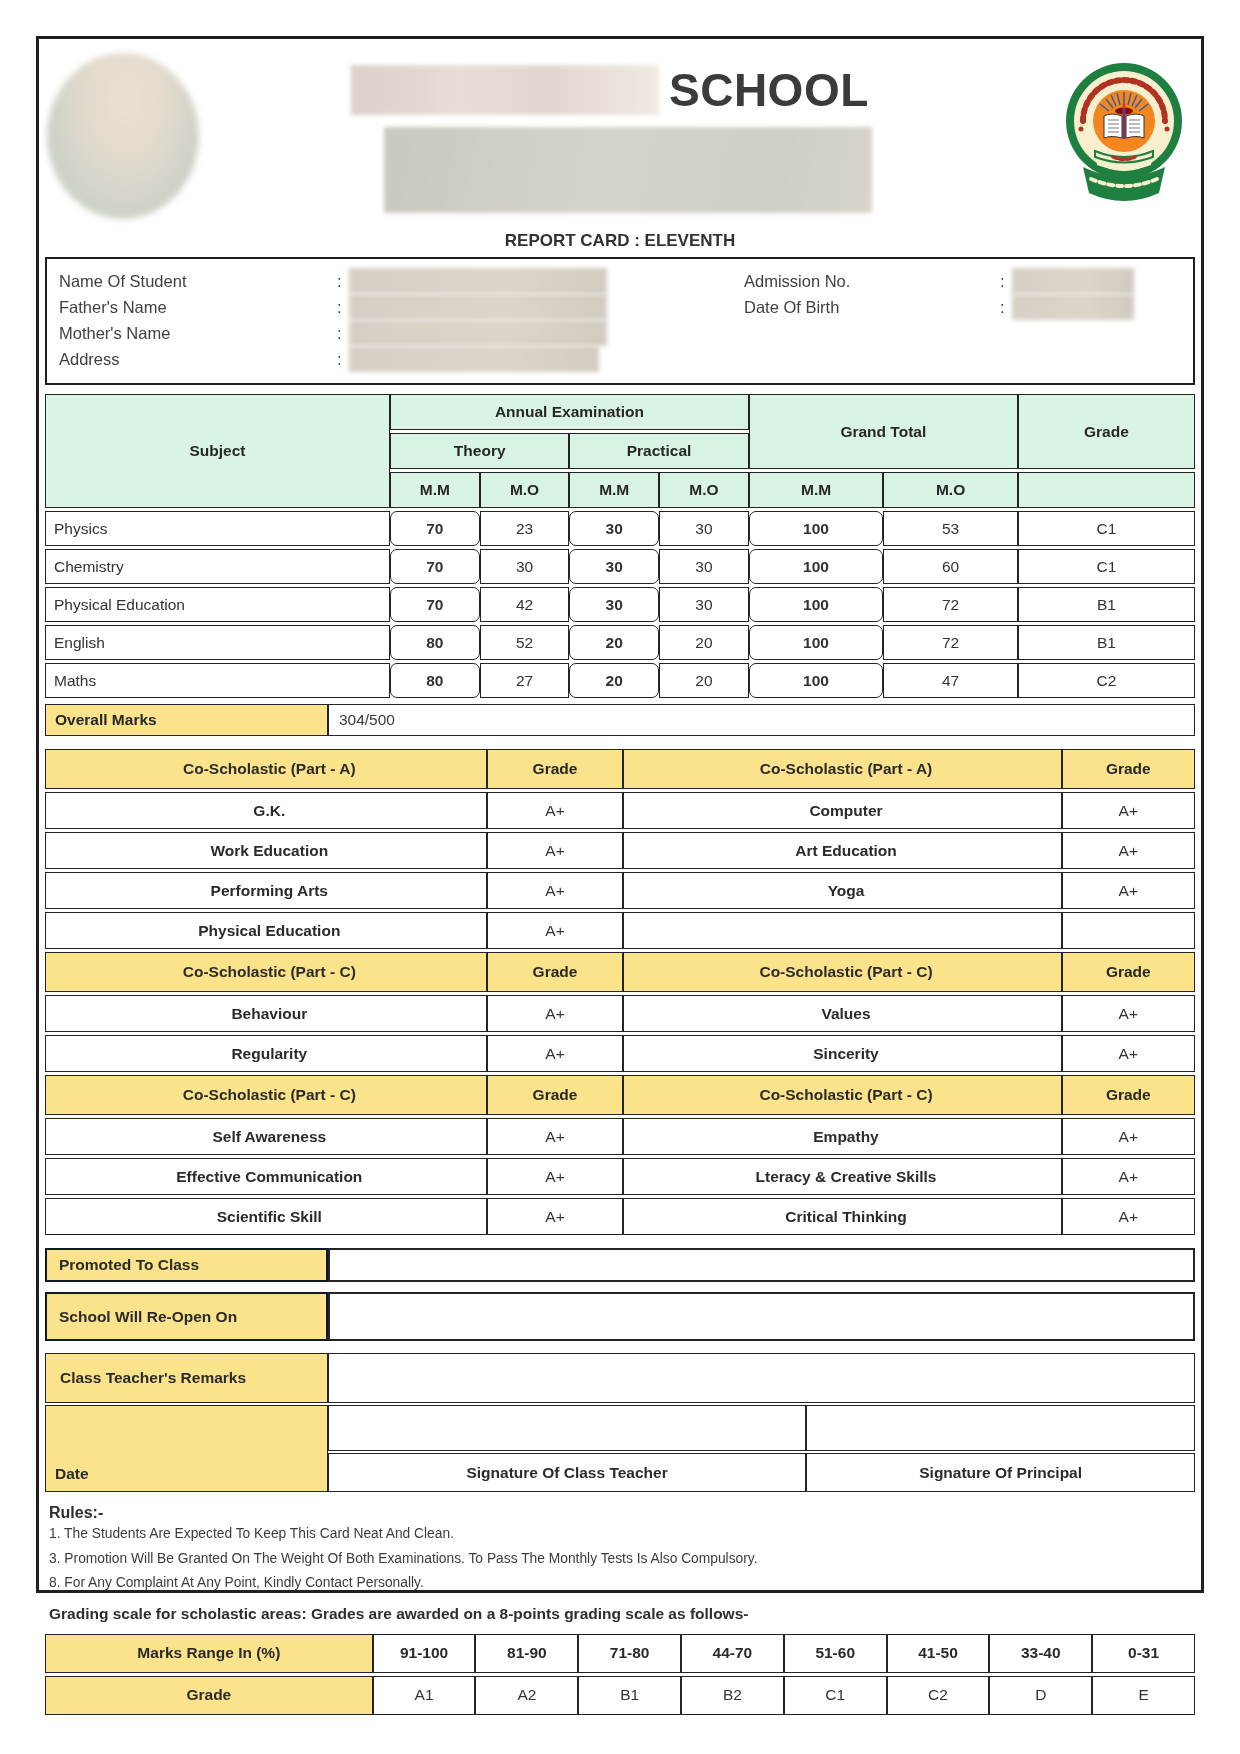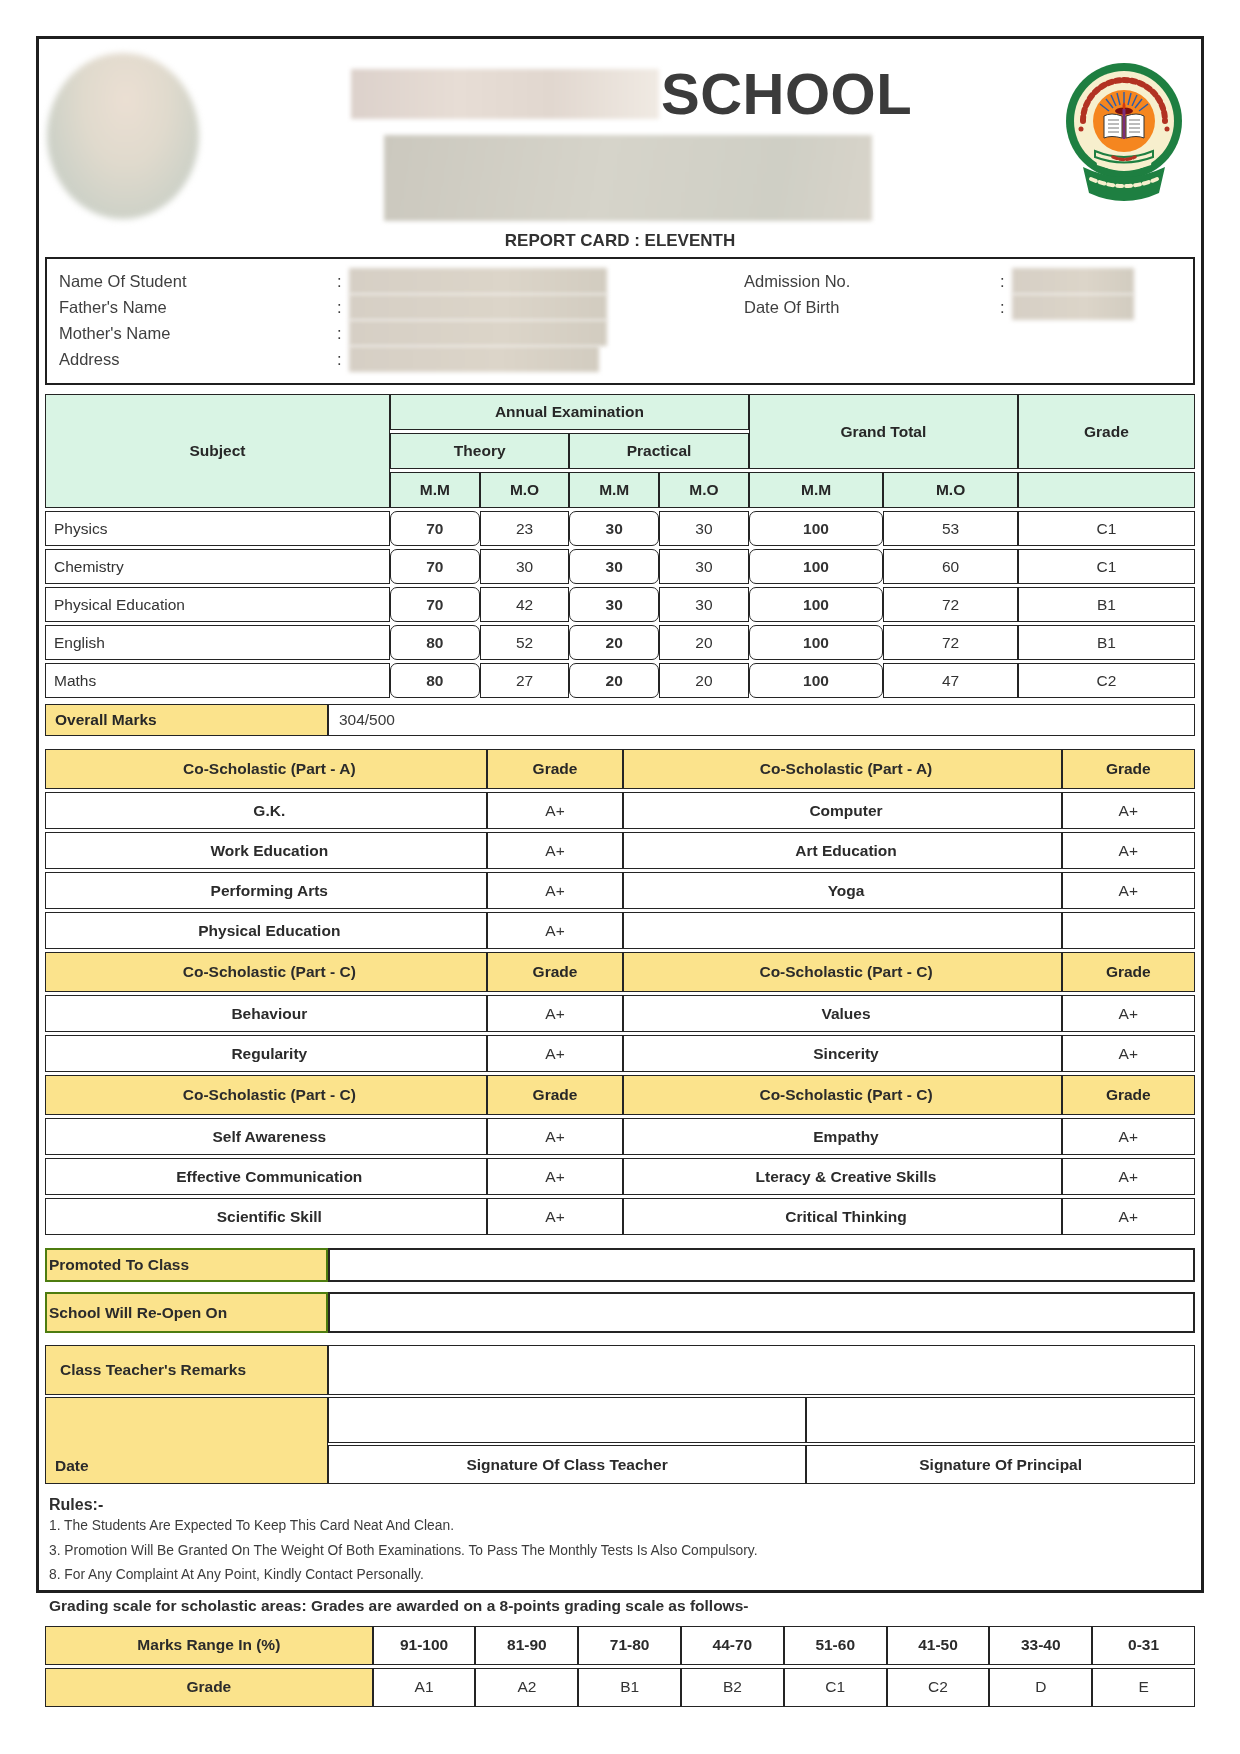--- a/index.html
+++ b/index.html
@@ -20,21 +20,21 @@
     background:radial-gradient(ellipse at 52% 28%, #ebdfd3 0%, #e0dacd 38%, #cdd1c7 72%, #d4d0c6 100%);
     filter:blur(3px);
   }
   .head-center{flex:1;min-width:0;}
   .name-row{display:flex;align-items:center;margin-top:18px;margin-left:152px;}
   .bar1{
     width:308px;height:50px;flex:none;
     background:linear-gradient(90deg,#dcd1cb 0%,#e7ddd5 35%,#e1d7cf 65%,#f0eae3 100%);
     filter:blur(2px);
   }
-  .school-title{font-size:58px;font-weight:bold;color:#3b3b3b;line-height:1;margin-left:2px;letter-spacing:.5px;}
+  .school-title{font-size:46px;font-weight:bold;color:#3b3b3b;line-height:1;margin-left:10px;letter-spacing:.5px;}
   .bar2{
     width:488px;height:86px;margin-left:185px;margin-top:12px;
     background:linear-gradient(100deg,#cbc8be 0%,#d6d4ca 45%,#cfcfc5 80%,#d8d4ca 100%);
     filter:blur(2px);
   }
   .cbse{width:126px;flex:none;margin:12px 8px 0 4px;}
   .report-title{text-align:center;font-weight:bold;font-size:17px;color:#313131;margin-top:2px;}
   
   .student-box{
     margin-top:6px;border:2.5px solid #1f1f1f;padding:9px 12px 11px 12px;
@@ -71,26 +71,26 @@
   
   .cosch{margin-top:10px;}
   .cosch td{height:33px;}
   .cosch .sec td{height:36px;}
   .cosch .lbl{font-weight:bold;padding-left:8px;color:#2b2b2b;text-align:center;}
   .cosch .sec .lbl{padding-left:8px;}
   .cosch .grd{text-align:center;}
   
   .fbox{display:flex;margin-top:10px;}
   .fbox .f-label{
-    width:24.6%;box-sizing:border-box;border:2px solid #4d7c0f;background:#fbe38c;
-    font-weight:bold;font-size:15.5px;color:#2b2b2b;padding-left:2px;display:flex;align-items:center;
+    width:24.6%;box-sizing:border-box;border:2px solid #0f172a;background:#fbe38c;
+    font-weight:bold;font-size:15.5px;color:#2b2b2b;padding-left:12px;display:flex;align-items:center;
   }
   .fbox .f-value{flex:1;box-sizing:border-box;border:2px solid #242424;background:#fff;}
   .h33{height:34px;}
-  .h40{height:41px;}
+  .h40{height:49px;}
   .remarks{margin-top:10px;border-spacing:0 2px;}
   .remarks td{color:#2b2b2b;}
   .rem-label{height:46px;font-weight:bold;padding-left:14px;font-size:15.5px;}
   .rem-value{background:#fff;}
   .date-cell{vertical-align:bottom;font-weight:bold;padding:0 0 8px 9px;font-size:15.5px;}
   .sig-empty{height:42px;background:#fff;}
   .sig-label{height:35px;font-weight:bold;text-align:center;font-size:15.5px;}
   
   .rules{margin-top:10px;padding-left:4px;}
   .rules-h{font-weight:bold;font-size:16px;color:#2e2e2e;}

